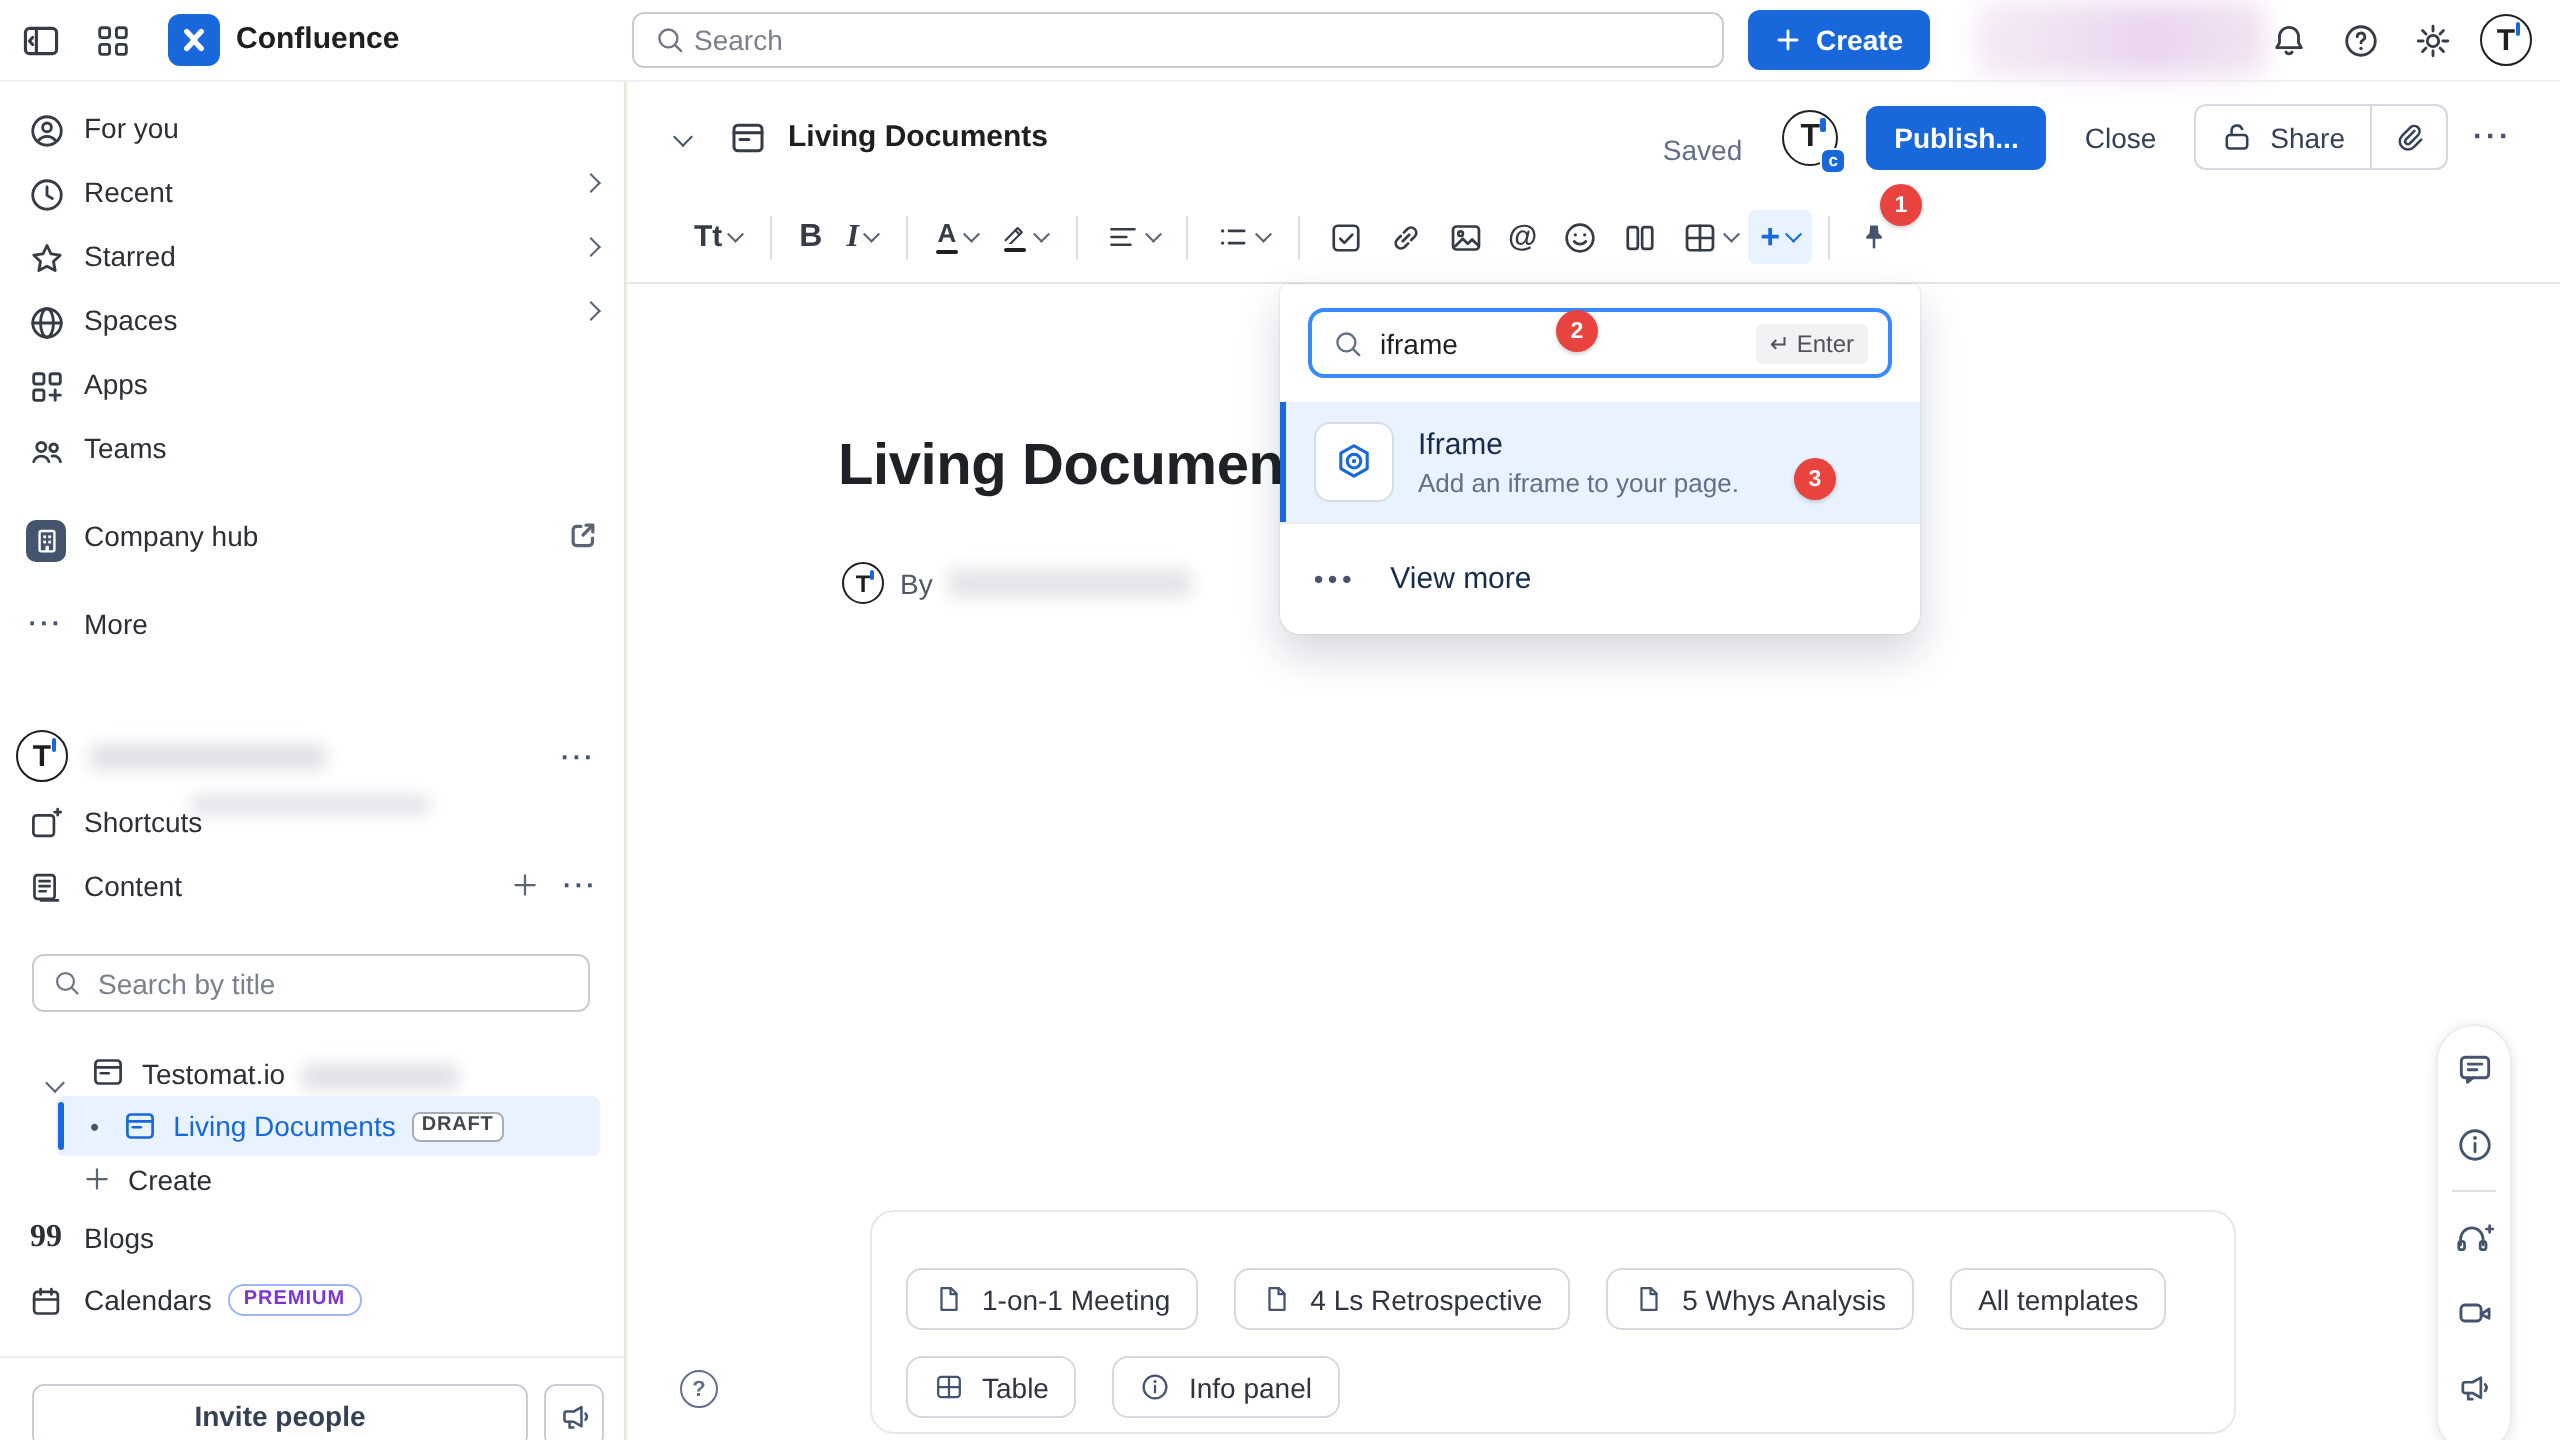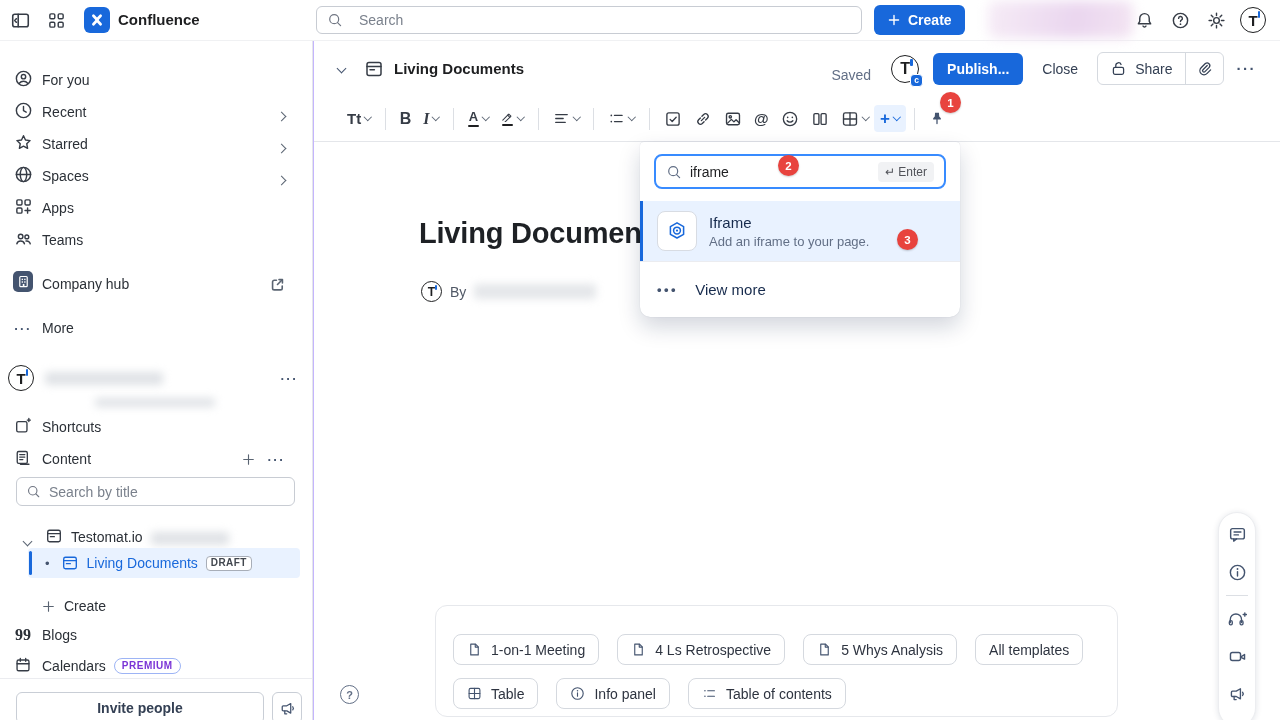--- a/index.html
+++ b/index.html
@@ -1,44 +1,44 @@
 <!DOCTYPE html>
 <html><head>
 <meta charset="utf-8">
 <style>
   * { margin:0; padding:0; box-sizing:border-box; }
   html,body { background:#fff; }
-  .app { position:relative; width:1280px; height:720px; overflow:hidden; background:#c4b5fd;
+  .app { position:relative; width:1280px; height:720px; overflow:hidden; background:#fef9c3;
          font-family:"Liberation Sans", sans-serif; color:#1E1F21; font-size:14px; }
   svg.ic { fill:none; stroke:currentColor; stroke-width:1.5; stroke-linecap:round; stroke-linejoin:round; display:block; }
   .abs { position:absolute; }
   .flex { display:flex; align-items:center; }
 
   
   .topbar { position:absolute; left:0; top:0; width:1280px; height:41px; background:#fff; border-bottom:1px solid #F0F1F3; z-index:10; }
   .tb-btn { position:absolute; top:10px; width:21px; height:21px; color:#363C46; display:flex; align-items:center; justify-content:center; }
   .logo-sq { position:absolute; left:84px; top:7px; width:26px; height:26px; border-radius:6px; background:#1868DB; display:flex; align-items:center; justify-content:center; }
   .logo-name { position:absolute; left:118px; top:11px; font-weight:700; font-size:15px; color:#1E1F21; }
-  .tb-search { position:absolute; left:316px; top:6px; width:546px; height:28px; border:1px solid #C8CCD3; border-radius:6px; display:flex; align-items:center; padding:0 10px; gap:16px; color:#707683; background:#fff; }
+  .tb-search { position:absolute; left:316px; top:6px; width:546px; height:28px; border:1px solid #C8CCD3; border-radius:6px; display:flex; align-items:center; padding:0 10px; gap:4px; color:#707683; background:#fff; }
   .tb-search input { border:none; outline:none; flex:1; font-size:14px; font-family:inherit; color:#1E1F21; background:transparent; }
   .tb-search input::placeholder { color:#7A818C; }
   .btn-create { position:absolute; left:874px; top:5px; height:30px; padding:0 13px; background:#1868DB; color:#fff; border:none; border-radius:6px; font-weight:700; font-size:14px; font-family:inherit; display:flex; align-items:center; gap:7px; cursor:pointer; }
   .blur-top { position:absolute; left:988px; top:1px; width:145px; height:37px; border-radius:8px; background:linear-gradient(100deg,#F6ECF6,#EAD6EF 60%,#F3E4F2); filter:blur(6px); }
   .avatar-top { position:absolute; left:1240px; top:7px; }
 
   
   .tlogo { border-radius:50%; border:1.6px solid #1E1F21; background:#fff; color:#1E1F21; font-weight:800; display:flex; align-items:center; justify-content:center; position:relative; }
   .tlogo::after { content:""; position:absolute; width:10%; height:26%; background:#1868DB; top:14%; right:20%; border-radius:1px; }
   .t26 { width:26px; height:26px; font-size:15px; }
   .t28 { width:28px; height:28px; font-size:16px; }
   .t21 { width:21px; height:21px; font-size:12px; border-width:1.3px; }
 
   
   .sidebar { position:absolute; left:0; top:41px; width:313px; height:679px; border-right:1px solid #E4E6EA; background:#fff; }
-  .sb-row { position:absolute; left:4px; right:18px; height:32px; display:flex; align-items:flex-end; padding:0 9px; border-radius:6px; color:#2B3037; cursor:pointer; }
+  .sb-row { position:absolute; left:4px; right:4px; height:32px; display:flex; align-items:flex-start; padding:0 9px; border-radius:6px; color:#2B3037; cursor:pointer; }
   .sb-ic { width:20px; display:flex; justify-content:center; margin-right:9px; color:#363C46; flex:none; }
   .sb-label { font-size:14px; color:#2B3037; }
   .chev { width:7px; height:7px; border-right:1.7px solid #5A6472; border-bottom:1.7px solid #5A6472; display:inline-block; flex:none; }
   .chev.r { transform:rotate(-45deg); }
   .chev.d { transform:rotate(45deg); }
   .ml-auto { margin-left:auto; }
   .dots { font-weight:700; letter-spacing:1.5px; color:#44546F; font-size:13px; }
   .badge-dark { width:21px; height:21px; border-radius:5px; background:#44546F; display:flex; align-items:center; justify-content:center; }
   .space-head { position:absolute; left:8px; right:8px; top:322px; height:30px; display:flex; align-items:center; }
   .blur-bar { background:#DFE2E6; filter:blur(4px); border-radius:3px; }
@@ -587,30 +587,20 @@
         <button class="tpl-btn">
             <span class="tic">
               <svg class="ic" width="15" height="15" viewBox="0 0 20 20">
                 <circle cx="10" cy="10" r="7.6"></circle>
                 <path d="M10 9.2v4.4"></path>
                 <circle cx="10" cy="6.3" r="1" fill="currentColor" stroke="none"></circle>
               </svg>
             </span>
             <span>Info panel</span>
           </button>
-        <button class="tpl-btn">
-            <span class="tic">
-              <svg class="ic" width="15" height="15" viewBox="0 0 20 20">
-                <circle cx="3.9" cy="6.4" r="1" fill="currentColor" stroke="none"></circle>
-                <circle cx="3.9" cy="13.6" r="1" fill="currentColor" stroke="none"></circle>
-                <path d="M7.6 6.4h9M7.6 13.6h9"></path>
-              </svg>
-            </span>
-            <span>Table of contents</span>
-          </button>
       </div>
     </div>
 
     <div class="help-q">
         <span>?</span>
       </div>
   </div>
 
   <div class="dropdown">
     <div class="dd-search">

